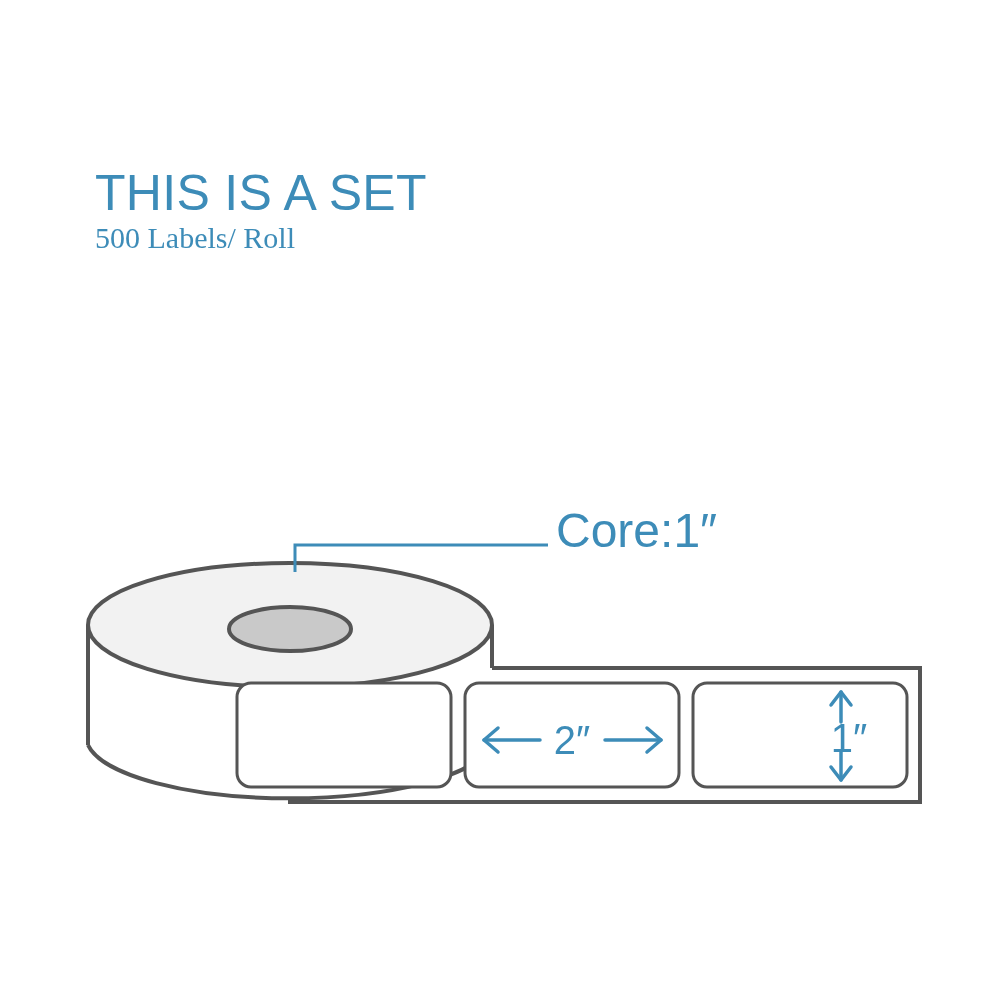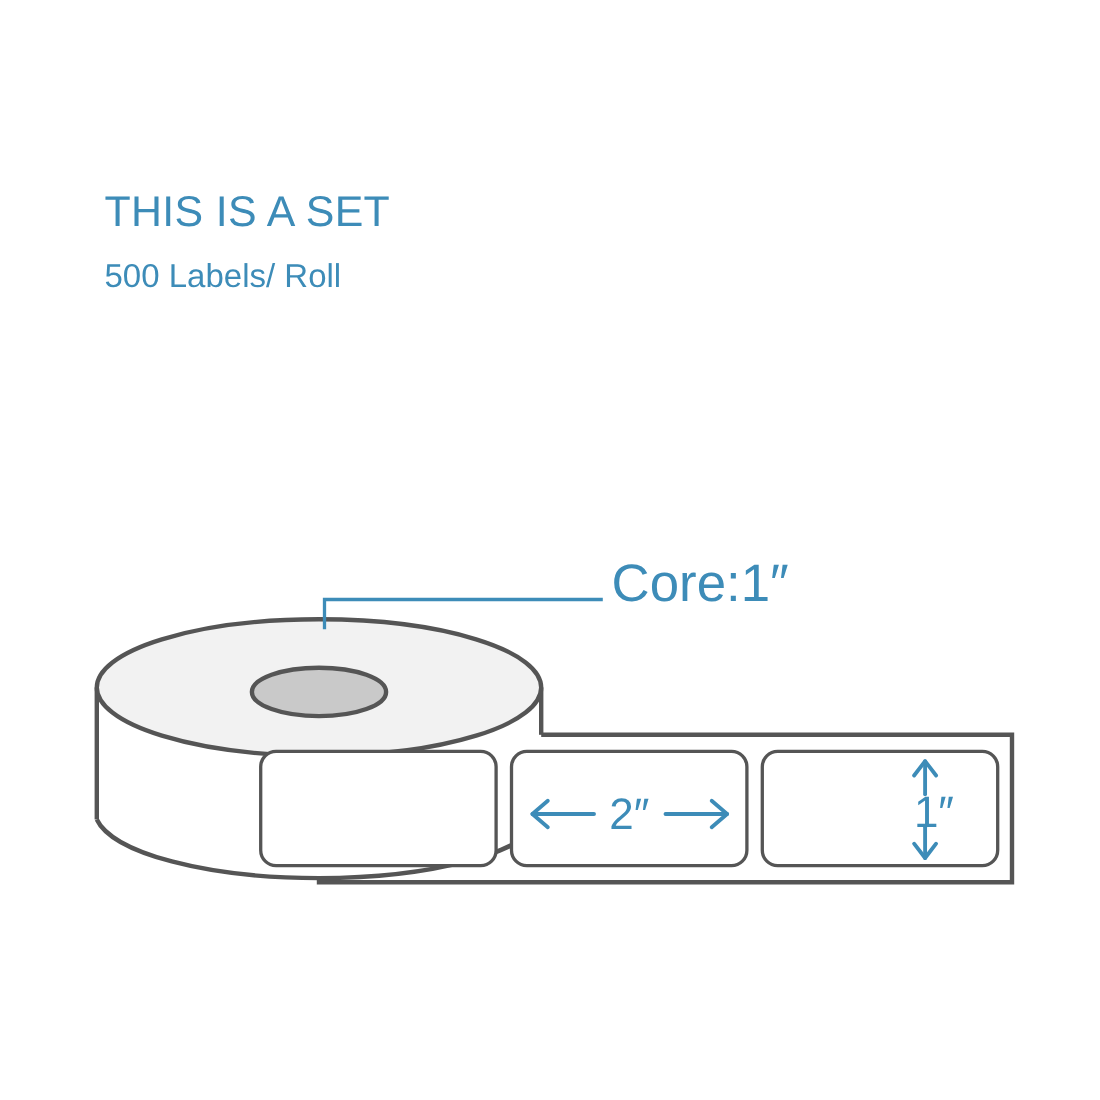--- a/index.html
+++ b/index.html
@@ -25,35 +25,35 @@
 
   .callout-block {
     position: absolute;
     left: 95px;
     top: 168px;
     width: 600px;
   }
 
   .headline {
     font-family: "Liberation Sans", sans-serif;
-    font-size: 39px;
+    font-size: 50px;
     line-height: 50px;
     letter-spacing: 0.3px;
     color: #3d8cb8;
     font-weight: 400;
     white-space: nowrap;
   }
 
   .subline {
-    font-family: Liberation Sans, sans-serif;
+    font-family: Liberation Serif, serif;
     font-size: 30px;
     line-height: 40px;
     color: #3d8cb8;
     font-weight: 400;
-    margin-top: 14px;
+    margin-top: 0;
     white-space: nowrap;
   }
 
   .svg-stage {
     position: absolute;
     left: 0;
     top: 0;
     width: 1000px;
     height: 1000px;
   }

